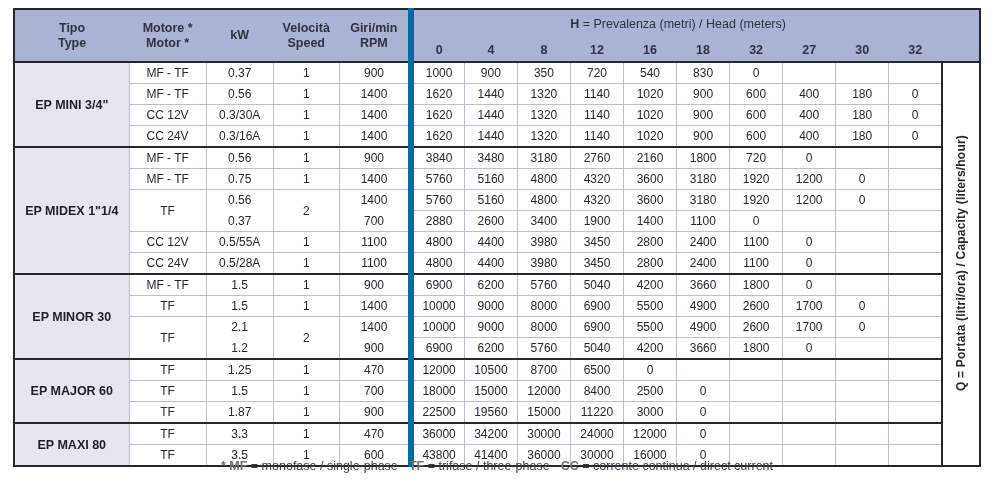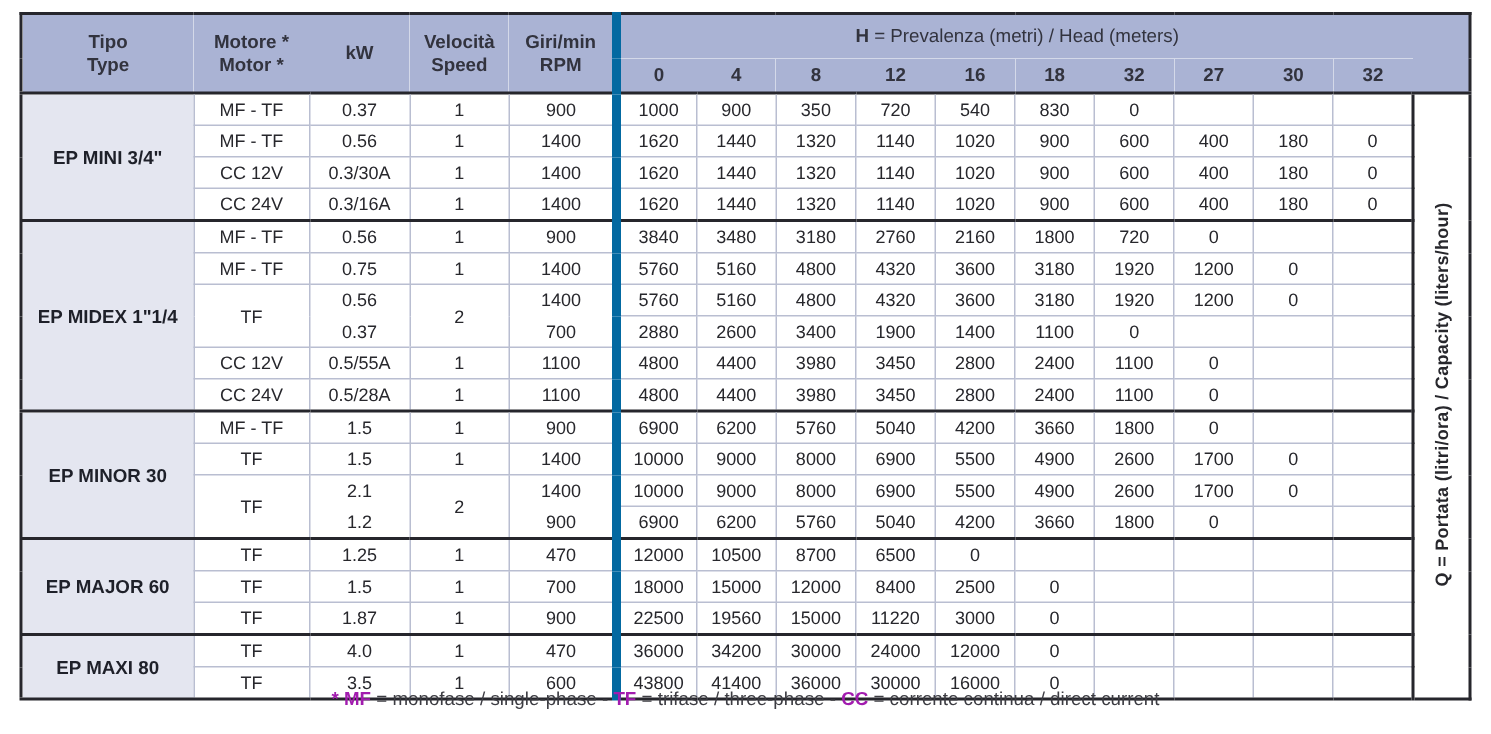--- a/index.html
+++ b/index.html
@@ -34,21 +34,21 @@
   td.mtop{border-bottom:none;}
   td.qlabel{border-left:2px solid #26262c;background:#fff;}
   .vtext{
     display:inline-block;writing-mode:vertical-rl;transform:rotate(180deg);
     font-weight:bold;font-size:12px;color:#27272c;letter-spacing:0.2px;
   }
   .footnote{
     position:absolute;left:13px;top:459px;width:968px;text-align:center;
     font-size:12.5px;color:#3c3c42;
   }
-  .footnote b{color:#a21caf;}
+  .footnote b{color:#737373;}
 </style>
 </head>
 <body>
 
 <div class="wrap">
   <table>
     <colgroup>
       <col style="width:115px">
         <col style="width:77px">
         <col style="width:67px">
@@ -373,21 +373,21 @@
           <td>3000</td>
           <td>0</td>
           <td></td>
           <td></td>
           <td></td>
           <td></td>
         </tr>
         <tr>
           <td class="tipo" rowspan="2">EP MAXI 80</td>
           <td>TF</td>
-          <td>4.0</td>
+          <td>3.3</td>
           <td>1</td>
           <td>470</td>
           <td class="hb">36000</td>
           <td>34200</td>
           <td>30000</td>
           <td>24000</td>
           <td>12000</td>
           <td>0</td>
           <td></td>
           <td></td>

